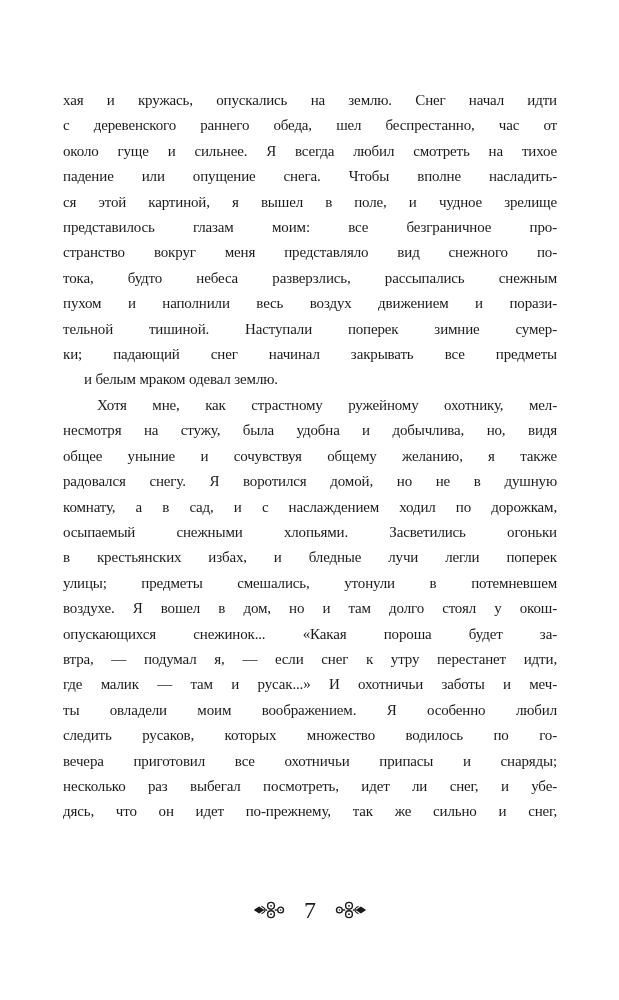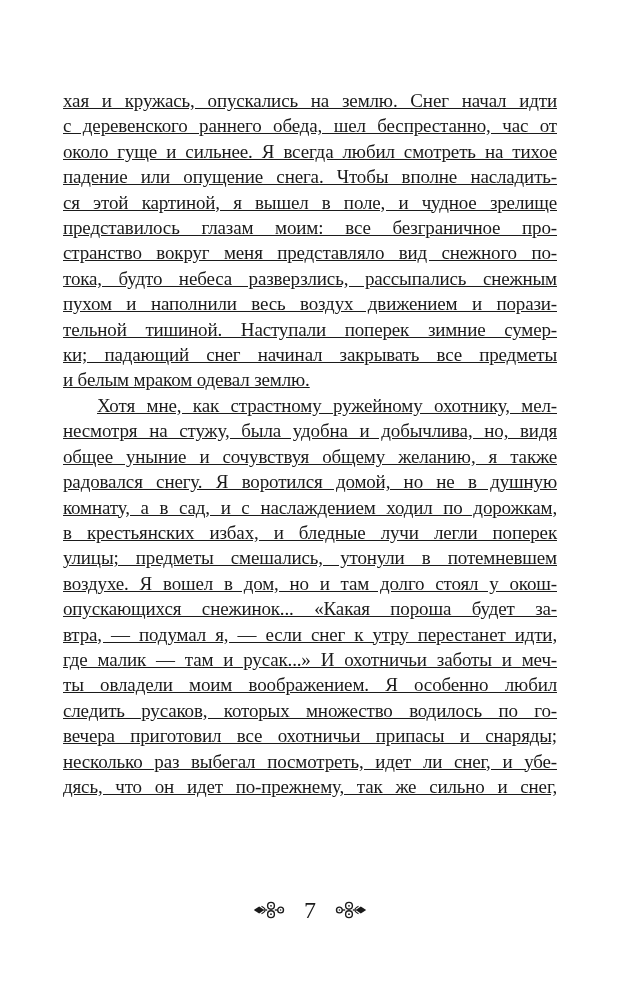--- a/index.html
+++ b/index.html
@@ -21,30 +21,30 @@
     left: 63px;
     top: 88px;
     width: 494px;
   }
   .para {
     margin: 0;
     padding: 0;
   }
   .line {
     display: block;
-    font-size: 19px;
+    font-size: 15px;
     line-height: 25.4px;
     letter-spacing: -0.15px;
     text-align: justify;
     text-align-last: justify;
     white-space: normal;
-    text-decoration: underline;
   }
   .line.flush-last {
     text-align-last: left;
+    margin-left: 21px;
   }
   .line.indent {
     padding-left: 34px;
   }
   .footer {
     position: absolute;
     left: 63px;
     top: 895px;
     width: 494px;
     height: 30px;
@@ -87,20 +87,21 @@
       <span class="line">ки; падающий снег начинал закрывать все предметы</span>
       <span class="line flush-last">и белым мраком одевал землю.</span>
     </p>
 
     <p class="para">
       <span class="line indent">Хотя мне, как страстному ружейному охотнику, мел-</span>
       <span class="line">несмотря на стужу, была удобна и добычлива, но, видя</span>
       <span class="line">общее уныние и сочувствуя общему желанию, я также</span>
       <span class="line">радовался снегу. Я воротился домой, но не в душную</span>
       <span class="line">комнату, а в сад, и с наслаждением ходил по дорожкам,</span>
+      <span class="line">осыпаемый снежными хлопьями. Засветились огоньки</span>
       <span class="line">в крестьянских избах, и бледные лучи легли поперек</span>
       <span class="line">улицы; предметы смешались, утонули в потемневшем</span>
       <span class="line">воздухе. Я вошел в дом, но и там долго стоял у окош-</span>
       <span class="line">опускающихся снежинок... «Какая пороша будет за-</span>
       <span class="line">втра, — подумал я, — если снег к утру перестанет идти,</span>
       <span class="line">где малик — там и русак...» И охотничьи заботы и меч-</span>
       <span class="line">ты овладели моим воображением. Я особенно любил</span>
       <span class="line">следить русаков, которых множество водилось по го-</span>
       <span class="line">вечера приготовил все охотничьи припасы и снаряды;</span>
       <span class="line">несколько раз выбегал посмотреть, идет ли снег, и убе-</span>

